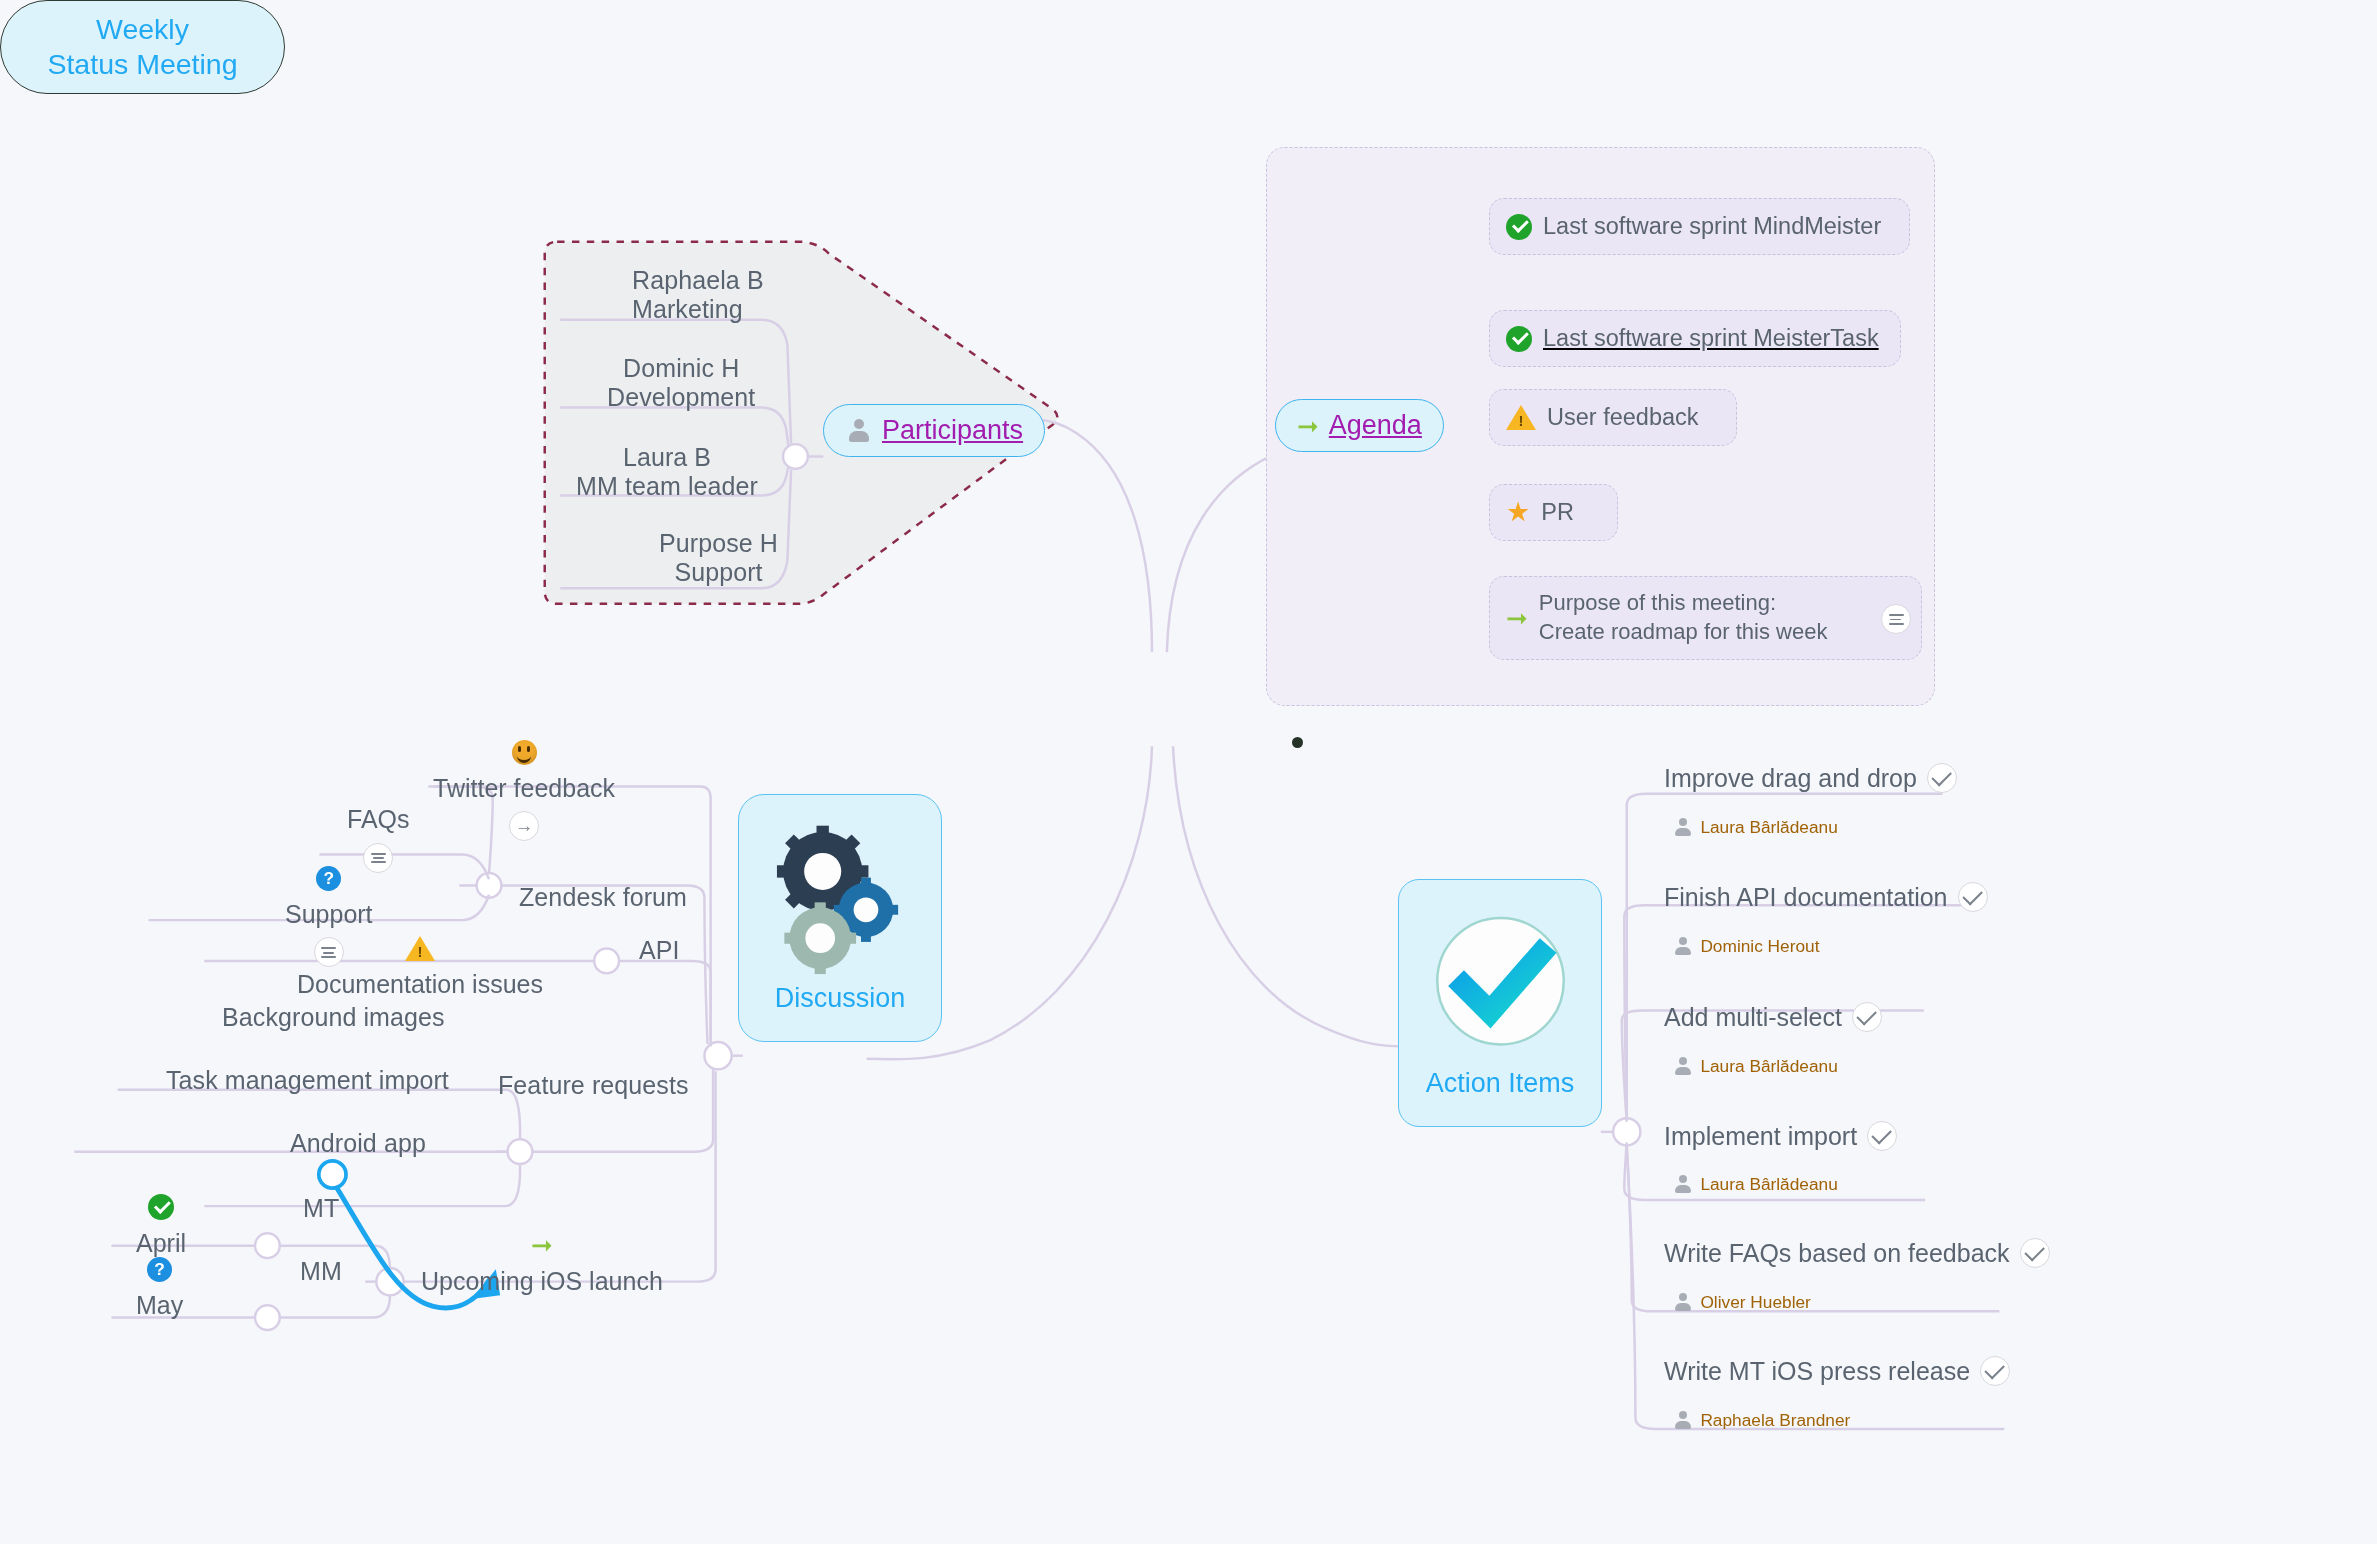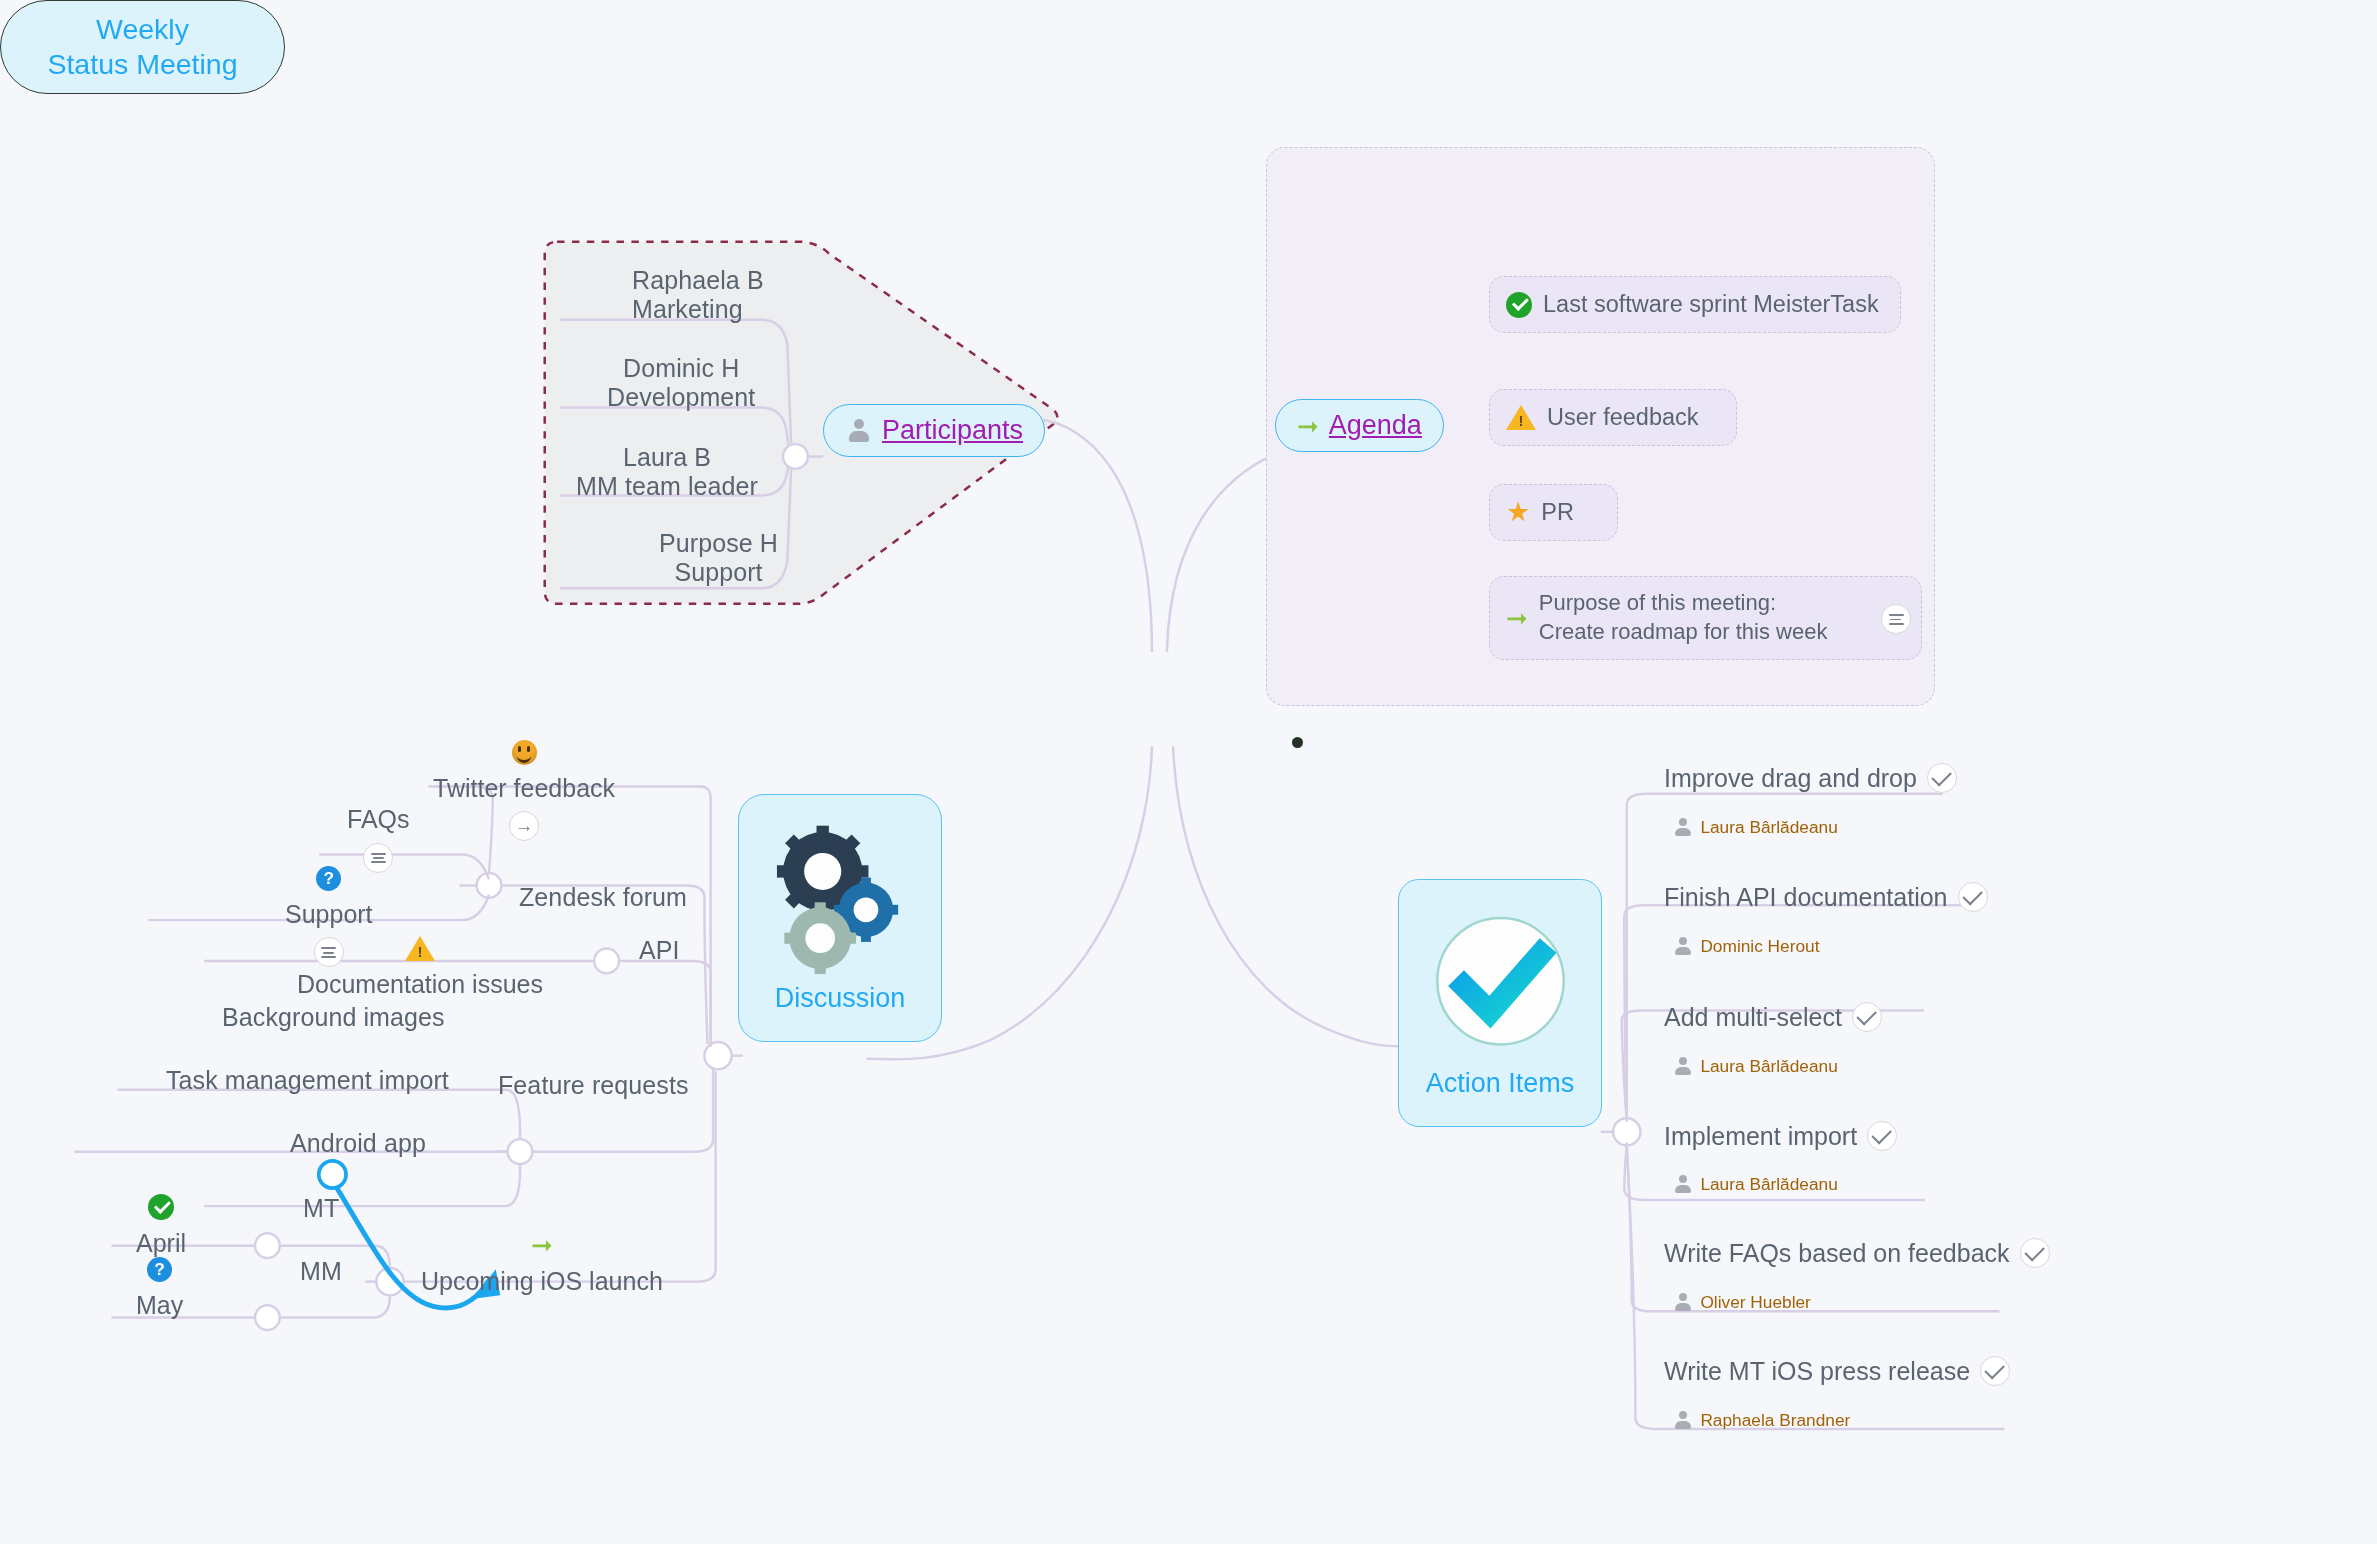--- a/index.html
+++ b/index.html
@@ -216,22 +216,26 @@
     <div class="lbl">Support</div>
   </div>
 
   <div id="agenda-boundary"></div>
 
   <div class="pill" style="left:1275px;top:399px;">
     <span class="ic ic-arrow-green">➞</span>
     <span class="ptxt">Agenda</span>
   </div>
 
-
-  <div class="agenda-item" style="left:1489px;top:276px;width:412px;height:57px;">
+  <div class="agenda-item" style="left:1489px;top:198px;width:421px;height:57px;">
+    <span class="ic ic-check"></span>
+    <span class="atxt">Last software sprint MindMeister</span>
+  </div>
+
+  <div class="agenda-item" style="left:1489px;top:310px;width:412px;height:57px;text-decoration:underline;">
     <span class="ic ic-check"></span>
     <span class="atxt">Last software sprint MeisterTask</span>
   </div>
 
   <div class="agenda-item" style="left:1489px;top:389px;width:248px;height:57px;">
     <span class="ic ic-warn"></span>
     <span class="atxt">User feedback</span>
   </div>
 
   <div class="agenda-item" style="left:1489px;top:484px;width:129px;height:57px;">

